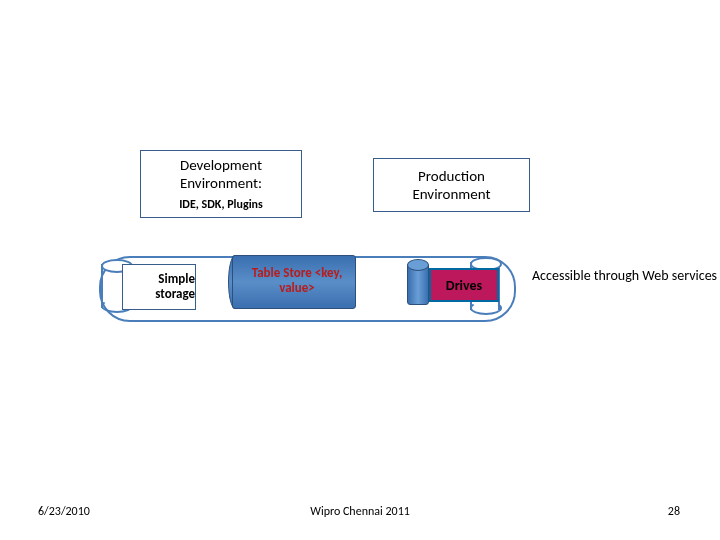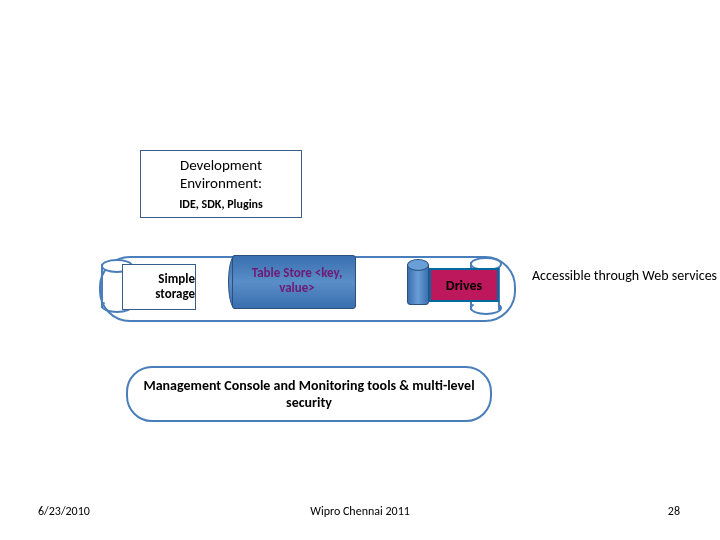--- a/index.html
+++ b/index.html
@@ -9,21 +9,21 @@
   .dev{left:140px;top:150px;width:160px;height:66px}
   .dev .sub{font-size:12px;font-weight:700;margin-top:5px}
   .prod{left:373px;top:158px;width:155px;height:52px}
   .partial-cyl{position:absolute;width:26px;border-left:2px solid #4a7ebb;border-right:2px solid #4a7ebb}
   .partial-cyl .top-ell{position:absolute;top:-5px;left:-2px;width:28px;height:10px;border:2px solid #4a7ebb;border-radius:50%;background:#fff}
   .partial-cyl .bot-ell{position:absolute;bottom:-5px;left:-2px;width:28px;height:10px;border:2px solid #4a7ebb;border-radius:50%;border-top-color:transparent;background:transparent}
   .pc1{left:101px;top:264px;height:44px}
   .pc2{left:470px;top:262px;height:48px}
   .storage-container{position:absolute;left:99px;top:256px;width:413px;height:62px;border:2px solid #4a7ebb;border-radius:31px;background:#fff}
   .simple{position:absolute;left:122px;top:264px;width:72px;height:44px;background:#fff;border:1px solid #385d8a;text-align:right;font-size:13px;font-weight:700;display:flex;align-items:center;justify-content:center;line-height:1.15}
-  .tablestore{position:absolute;left:247px;top:257px;width:100px;height:48px;text-align:center;font-size:13px;font-weight:700;color:#701a75;display:flex;align-items:center;justify-content:center;line-height:1.15}
+  .tablestore{position:absolute;left:247px;top:257px;width:100px;height:48px;text-align:center;font-size:13px;font-weight:700;color:#b91c1c;display:flex;align-items:center;justify-content:center;line-height:1.15}
   .tablestore-bg{position:absolute;left:232px;top:255px;width:122px;height:52px;background:linear-gradient(to bottom,#3a6fb0,#5a8ec8 50%,#3a6fb0);border:1px solid #2c4f7c;border-radius:3px}
   .tablestore-cap{position:absolute;left:228px;top:255px;width:12px;height:52px;background:linear-gradient(to bottom,#3a6fb0,#5a8ec8 50%,#3a6fb0);border:1px solid #2c4f7c;border-radius:50%}
   .drives{position:absolute;left:429px;top:268px;width:66px;height:30px;background:#be185d;border:2px solid #0369a1;text-align:center;font-size:14px;font-weight:700;display:flex;align-items:center;justify-content:center}
   .drives-cyl{position:absolute;left:407px;top:263px;width:20px;height:40px;background:linear-gradient(to right,#3a6fb0,#6a9ed6 50%,#3a6fb0);border:1px solid #2c4f7c;border-radius:3px}
   .drives-cyl-top{position:absolute;left:407px;top:259px;width:20px;height:10px;background:#6a9ed6;border:1px solid #2c4f7c;border-radius:50%}
   .access{position:absolute;left:532px;top:268px;font-size:14px;text-align:left;line-height:1.2}
   .mgmt{position:absolute;left:126px;top:366px;width:362px;height:52px;border:2px solid #4a7ebb;border-radius:26px;background:#fff;text-align:center;font-size:14px;font-weight:700;display:flex;align-items:center;justify-content:center;line-height:1.25}
   .date{position:absolute;left:38px;bottom:22px;font-size:12px}
   .venue{position:absolute;left:0;right:0;bottom:22px;text-align:center;font-size:12px}
   .pgnum{position:absolute;right:40px;bottom:22px;font-size:12px}
@@ -32,20 +32,24 @@
 <body>
 
 <div class="slide">
 
   <div class="box dev">
     <div>Development</div>
     <div>Environment:</div>
     <div class="sub">IDE, SDK, Plugins</div>
   </div>
 
+  <div class="box prod">
+    <div>Production</div>
+    <div>Environment</div>
+  </div>
 
   <div class="storage-container"></div>
   <div class="partial-cyl pc1">
       <div class="top-ell"></div>
       <div class="bot-ell"></div>
     </div>
   <div class="partial-cyl pc2">
       <div class="top-ell"></div>
       <div class="bot-ell"></div>
     </div>
@@ -55,18 +59,17 @@
   <div class="tablestore-cap"></div>
   <div class="tablestore-bg"></div>
   <div class="tablestore">Table Store &lt;key, value&gt;</div>
 
   <div class="drives-cyl"></div>
   <div class="drives-cyl-top"></div>
   <div class="drives">Drives</div>
 
   <div class="access">Accessible through Web services</div>
 
-  <div class="mgmt">Management Console and Monitoring tools &amp; multi-level security</div>
 
   <div class="date">6/23/2010</div>
   <div class="venue">Wipro Chennai 2011</div>
   <div class="pgnum">28</div>
 </div>
 
 </body></html>

